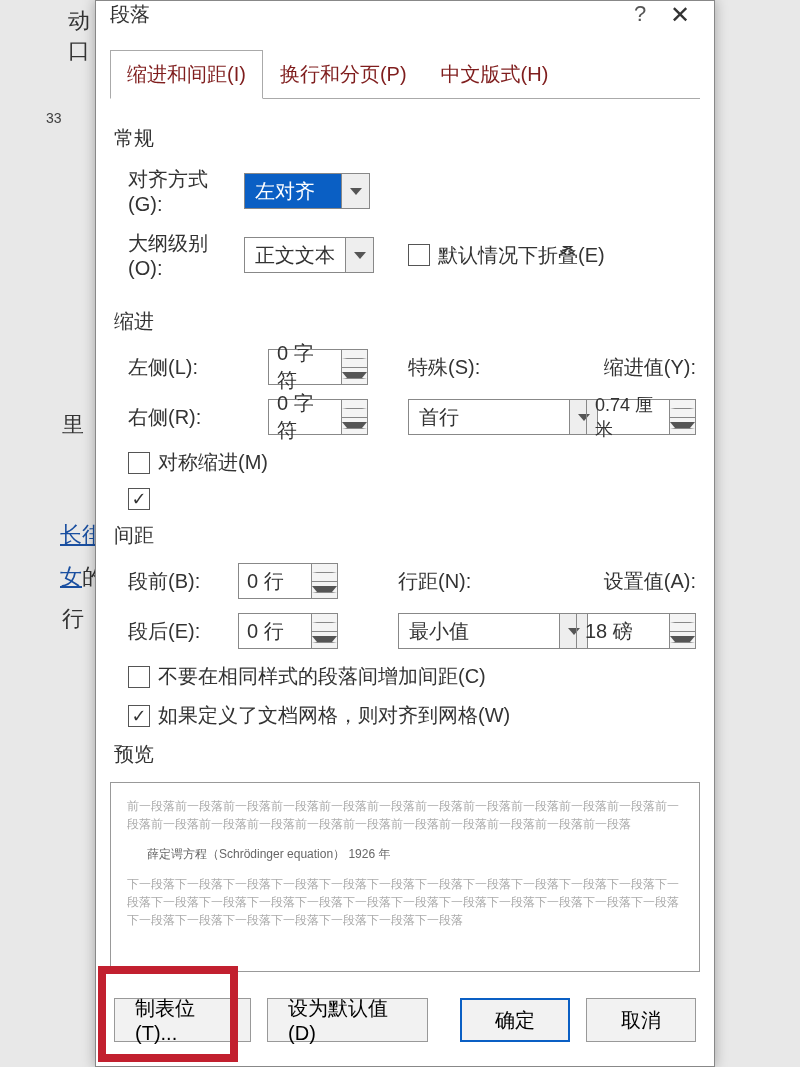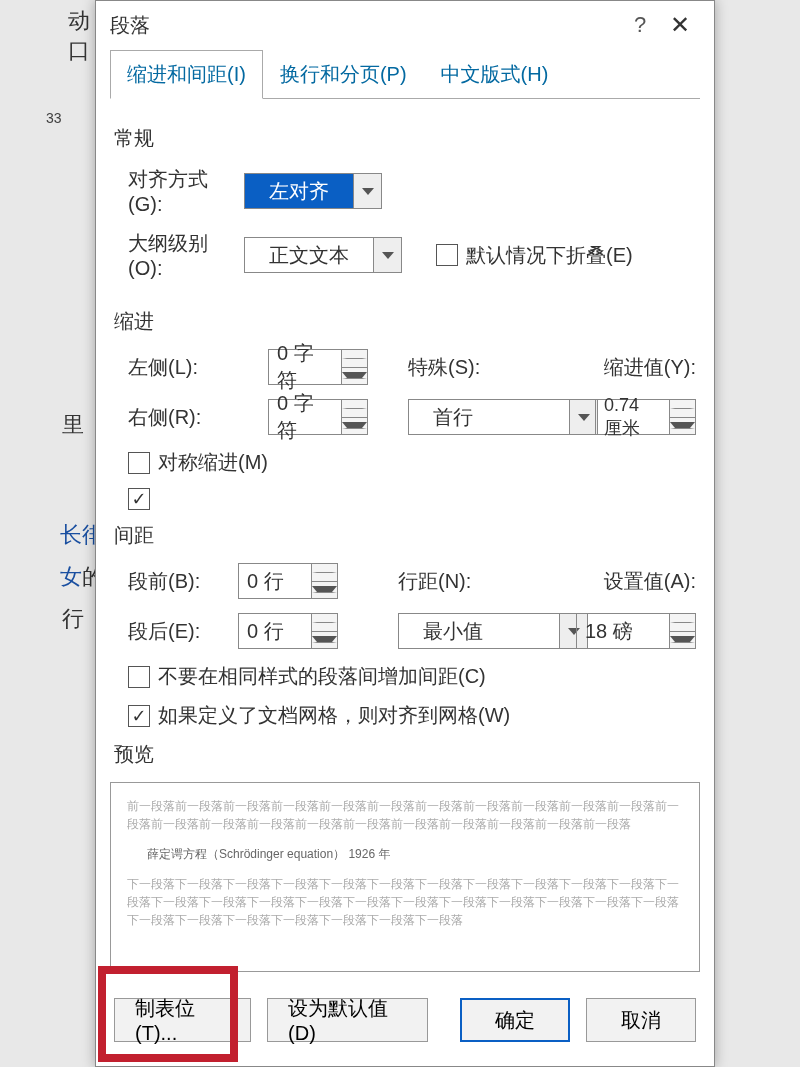--- a/index.html
+++ b/index.html
@@ -1,31 +1,31 @@
 <!DOCTYPE html>
 <html><head>
 <meta charset="utf-8">
 <style>
 *{box-sizing:border-box;margin:0;padding:0;font-family:"Microsoft YaHei","SimSun",sans-serif}
 body{background:#e8e8e8;width:800px;height:1067px;position:relative;overflow:hidden}
 .bg-text{position:absolute;color:#333;font-size:22px}
 .dialog{position:absolute;left:95px;top:0;width:620px;height:1067px;background:#fff;border:1px solid #888;box-shadow:0 0 12px rgba(0,0,0,0.3)}
-.titlebar{height:48px;display:flex;align-items:center;padding:0 14px;font-size:20px;color:#333}
+.titlebar{height:48px;display:flex;align-items:flex-start;padding:0 14px;font-size:20px;color:#333}
 .titlebar .spacer{flex:1}
 .titlebar .help{width:40px;text-align:center;font-size:22px;color:#555;cursor:pointer}
 .titlebar .close{width:40px;text-align:center;font-size:24px;color:#333;cursor:pointer}
 .tabs{display:flex;border-bottom:1px solid #aaa;margin:0 14px}
-.tab{padding:10px 16px;font-size:20px;color:#0369a1;border:1px solid transparent;border-bottom:none;position:relative;top:1px;cursor:pointer}
+.tab{padding:10px 16px;font-size:20px;color:#7f1d1d;border:1px solid transparent;border-bottom:none;position:relative;top:1px;cursor:pointer}
 .tab.active{background:#fff;border-color:#aaa;border-bottom:1px solid #fff}
 .content{padding:16px 18px 0 18px;font-size:20px;color:#333}
 .section-title{margin:10px 0 14px 0;font-size:20px}
 .row{display:flex;align-items:center;margin-bottom:14px;gap:10px}
 .lbl{width:120px;padding-left:14px}
 .select{display:flex;align-items:center;border:1px solid #888;height:36px;background:#fff}
-.select .val{padding:0 24px;min-width:96px;height:100%;display:flex;align-items:center}
+.select .val{padding:0 10px;min-width:96px;height:100%;display:flex;align-items:center}
 .select .arrow{width:28px;height:100%;border-left:1px solid #888;background:#eee;display:flex;align-items:center;justify-content:center}
 .select.highlight .val{background:#0a5fc4;color:#fff}
 .chevron{width:0;height:0;border-left:6px solid transparent;border-right:6px solid transparent;border-top:7px solid #555}
 .chk{display:flex;align-items:center;gap:8px;margin-left:14px;margin-bottom:12px}
 .chk-box{width:22px;height:22px;border:1px solid #555;display:flex;align-items:center;justify-content:center;font-size:18px}
 .spinner{display:flex;border:1px solid #888;height:36px;width:110px}
 .spinner .sval{flex:1;padding:0 8px;display:flex;align-items:center}
 .spinner .btns{width:26px;border-left:1px solid #888;display:flex;flex-direction:column}
 .spinner .btns div{flex:1;display:flex;align-items:center;justify-content:center;background:#f4f4f4}
 .spinner .btns div:first-child{border-bottom:1px solid #888}
@@ -33,21 +33,21 @@
 .tri-down{width:0;height:0;border-left:5px solid transparent;border-right:5px solid transparent;border-top:6px solid #555}
 .grid3{display:grid;grid-template-columns:130px 130px 160px 1fr;gap:10px;align-items:center;margin-bottom:14px;padding-left:14px}
 .grid-sp{display:grid;grid-template-columns:110px 120px 40px 120px 1fr;gap:0;align-items:center;margin-bottom:14px;padding-left:14px}
 .preview{margin:8px 14px 0 14px}
 .preview-box{border:1px solid #999;height:190px;padding:14px 16px;font-size:12px;color:#aaa;line-height:1.5;overflow:hidden}
 .preview-box .sample{color:#666;margin:12px 0}
 .footer{position:absolute;bottom:18px;left:0;right:0;display:flex;align-items:center;padding:6px 18px;gap:16px}
 .btn{height:44px;padding:0 20px;border:1px solid #999;background:#f2f2f2;display:flex;align-items:center;justify-content:center;font-size:20px;cursor:pointer;min-width:110px}
 .btn.primary{border:2px solid #0a5fc4}
 .highlight-box{position:absolute;border:8px solid #c2202f;background:rgba(0,0,0,0);pointer-events:none}
-.u{}
+.u{text-decoration:underline}
 .wide-select{width:190px}
 .small-sp{width:100px}
 .bg-ruler{position:absolute;left:46px;top:110px;font-size:14px;color:#404040}
 </style>
 </head>
 <body>
 
 <div class="bg-ruler">33</div>
 <div class="bg-text" style="left:68px;top:6px">动</div>
 <div class="bg-text" style="left:68px;top:36px">口</div>
@@ -126,21 +126,21 @@
               <div class="tri-down"></div>
             </div>
           </div>
       </div>
       <div class="select wide-select">
         <div class="val" style="flex:1">首行</div>
         <div class="arrow">
             <div class="chevron"></div>
           </div>
       </div>
-      <div class="spinner" style="width:101px;justify-self:end">
+      <div class="spinner" style="width:110px;justify-self:end">
         <div class="sval" style="font-size:18px">0.74 厘米</div>
         <div class="btns">
             <div>
               <div class="tri-up"></div>
             </div>
             <div>
               <div class="tri-down"></div>
             </div>
           </div>
       </div>

